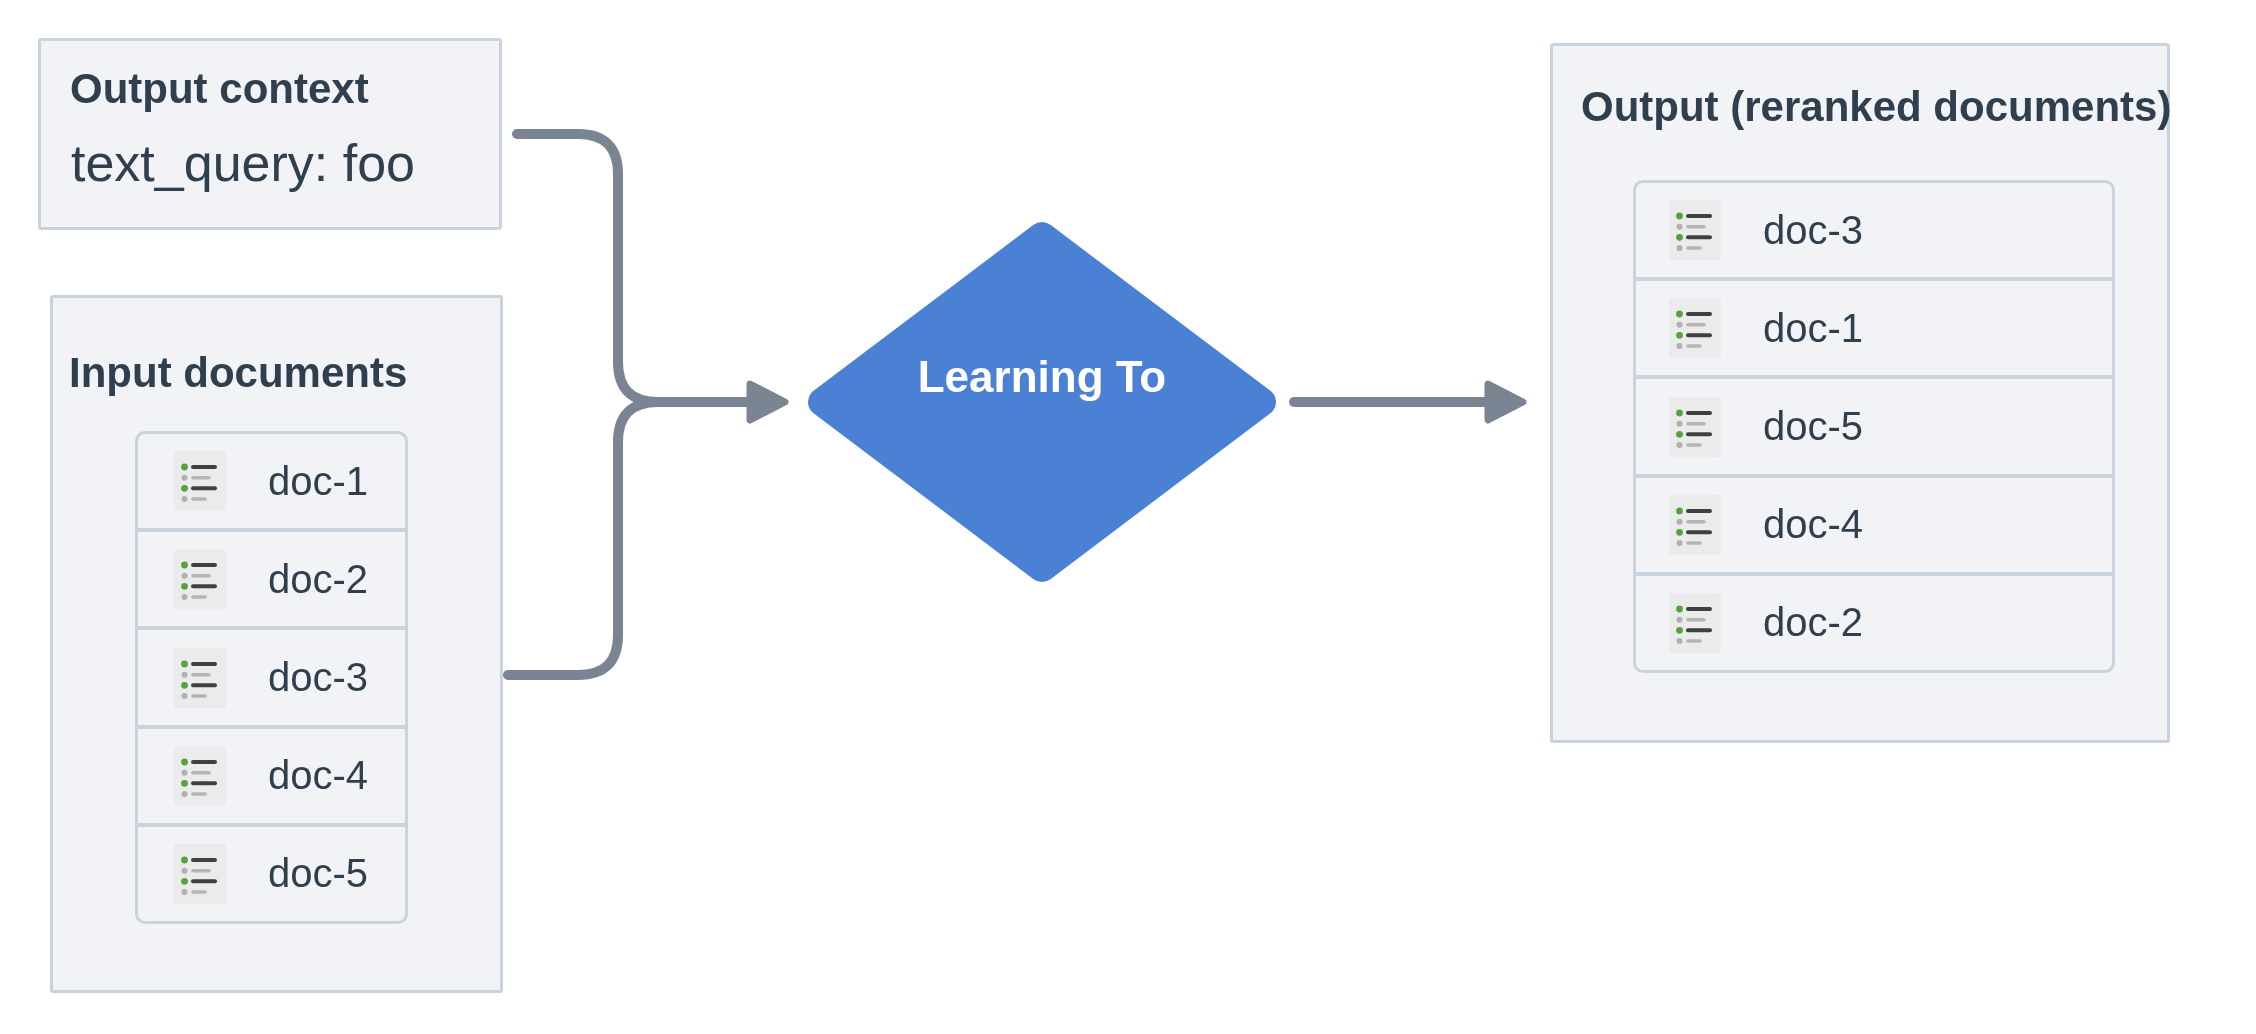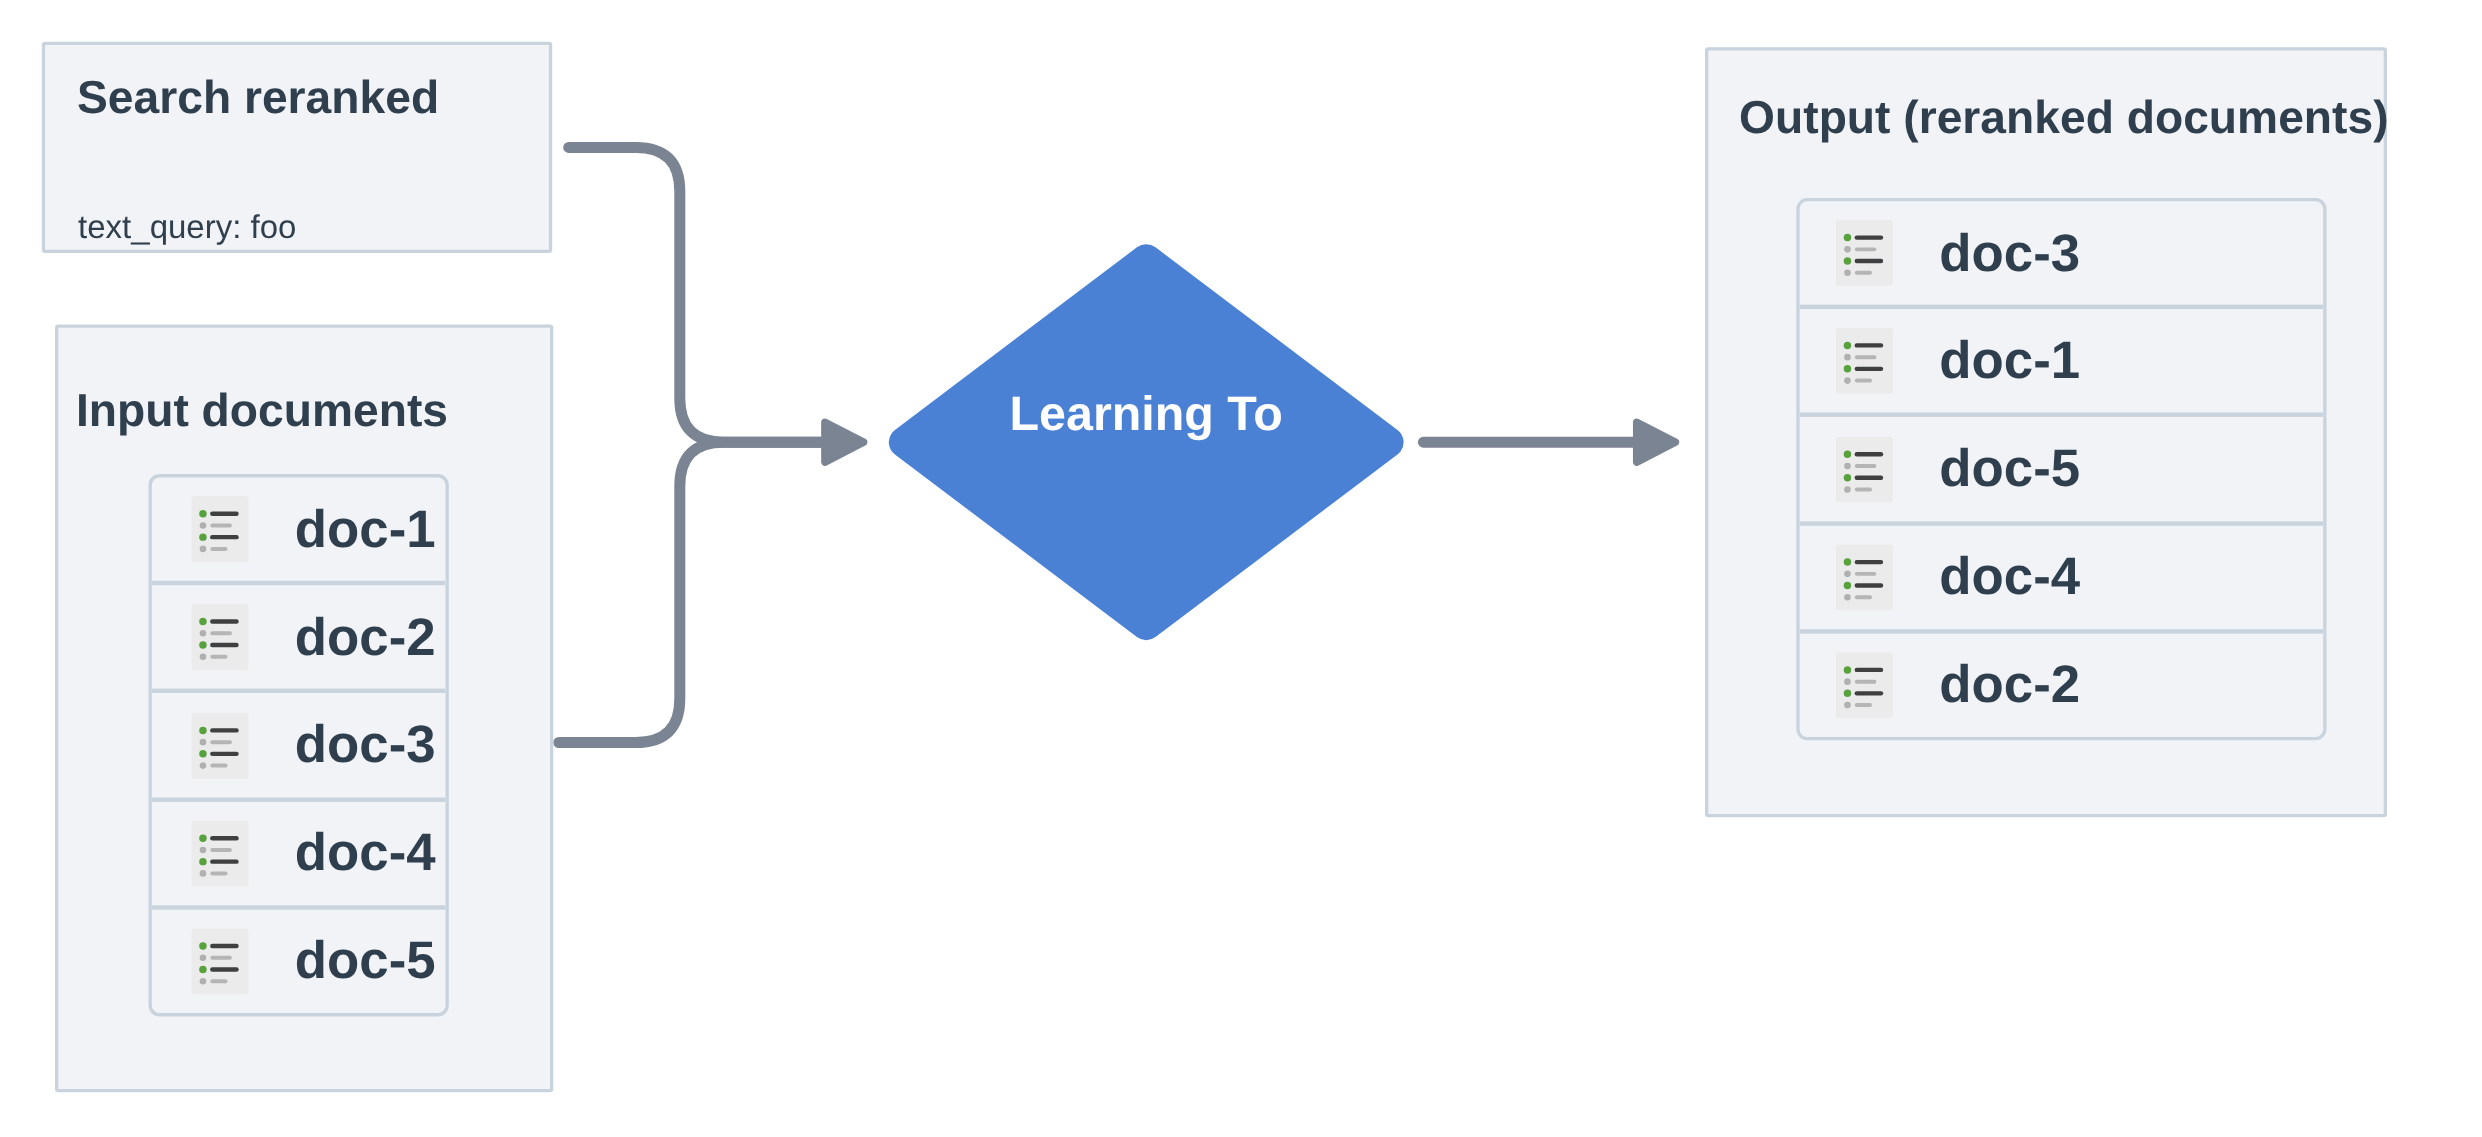--- a/index.html
+++ b/index.html
@@ -32,44 +32,43 @@
     border-radius:3px;
     box-sizing:border-box;
   }
   .box-title{
     position:absolute;
     font-size:42px;font-weight:bold;line-height:46px;
     white-space:nowrap;
   }
   .box-body{
     position:absolute;
-    font-size:30px;font-weight:normal;line-height:46px;
+    font-size:52px;font-weight:normal;line-height:46px;
     white-space:nowrap;
-    margin-top:44px;
   }
   .doc-list{
     position:absolute;
     background:var(--box-bg);
     border:3px solid var(--box-border);
     border-radius:10px;
     box-sizing:border-box;
     display:flex;flex-direction:column;
     overflow:hidden;
   }
   .doc-row{
     flex:1 1 0;
     display:flex;align-items:center;
     box-sizing:border-box;
   }
   .doc-row + .doc-row{border-top:4px solid var(--box-border);}
   .doc-icon{width:52px;height:60px;flex:0 0 52px;}
   .doc-list.narrow .doc-icon{margin-left:36px;}
   .doc-list.wide   .doc-icon{margin-left:33px;}
   .doc-label{
-    font-size:48px;font-weight:bold;
+    font-size:40px;font-weight:normal;
     margin-left:42px;
     white-space:nowrap;
   }
   .overlay-svg{position:absolute;left:0;top:0;}
   .diamond-label{
     position:absolute;
     left:842px;top:349px;width:400px;
     text-align:center;
     font-size:44px;font-weight:bold;line-height:56px;
     color:var(--diamond-text);
@@ -101,21 +100,21 @@
     <path d="M 1294 402 H 1486" fill="none" stroke="var(--connector)" stroke-width="10" stroke-linecap="round"></path>
     <path d="M 1488 384 L 1523 402 L 1488 420 Z" fill="var(--connector)" stroke="var(--connector)" stroke-width="7" stroke-linejoin="round"></path>
     <path d="M 822 402 L 1042 236 L 1262 402 L 1042 568 Z" fill="var(--diamond-fill)" stroke="var(--diamond-fill)" stroke-width="28" stroke-linejoin="round"></path>
   </svg>
 
   <div class="diamond-label">
     <div>Learning To</div>
   </div>
 
   <div class="node-box" style="left:38px;top:38px;width:464px;height:192px;">
-    <div class="box-title" style="left:29px;top:25px;">Search reranked</div>
+    <div class="box-title" style="left:29px;top:25px;">Output context</div>
     <div class="box-body" style="left:30px;top:99px;">text_query: foo</div>
   </div>
 
   <div class="node-box" style="left:50px;top:295px;width:453px;height:698px;">
     <div class="box-title" style="left:16px;top:52px;">Input documents</div>
     <div class="doc-list narrow" style="left:82px;top:133px;width:273px;height:493px;">
       <div class="doc-row">
         <svg class="doc-icon">
             <use href="#doc-icon-symbol"></use>
           </svg>

